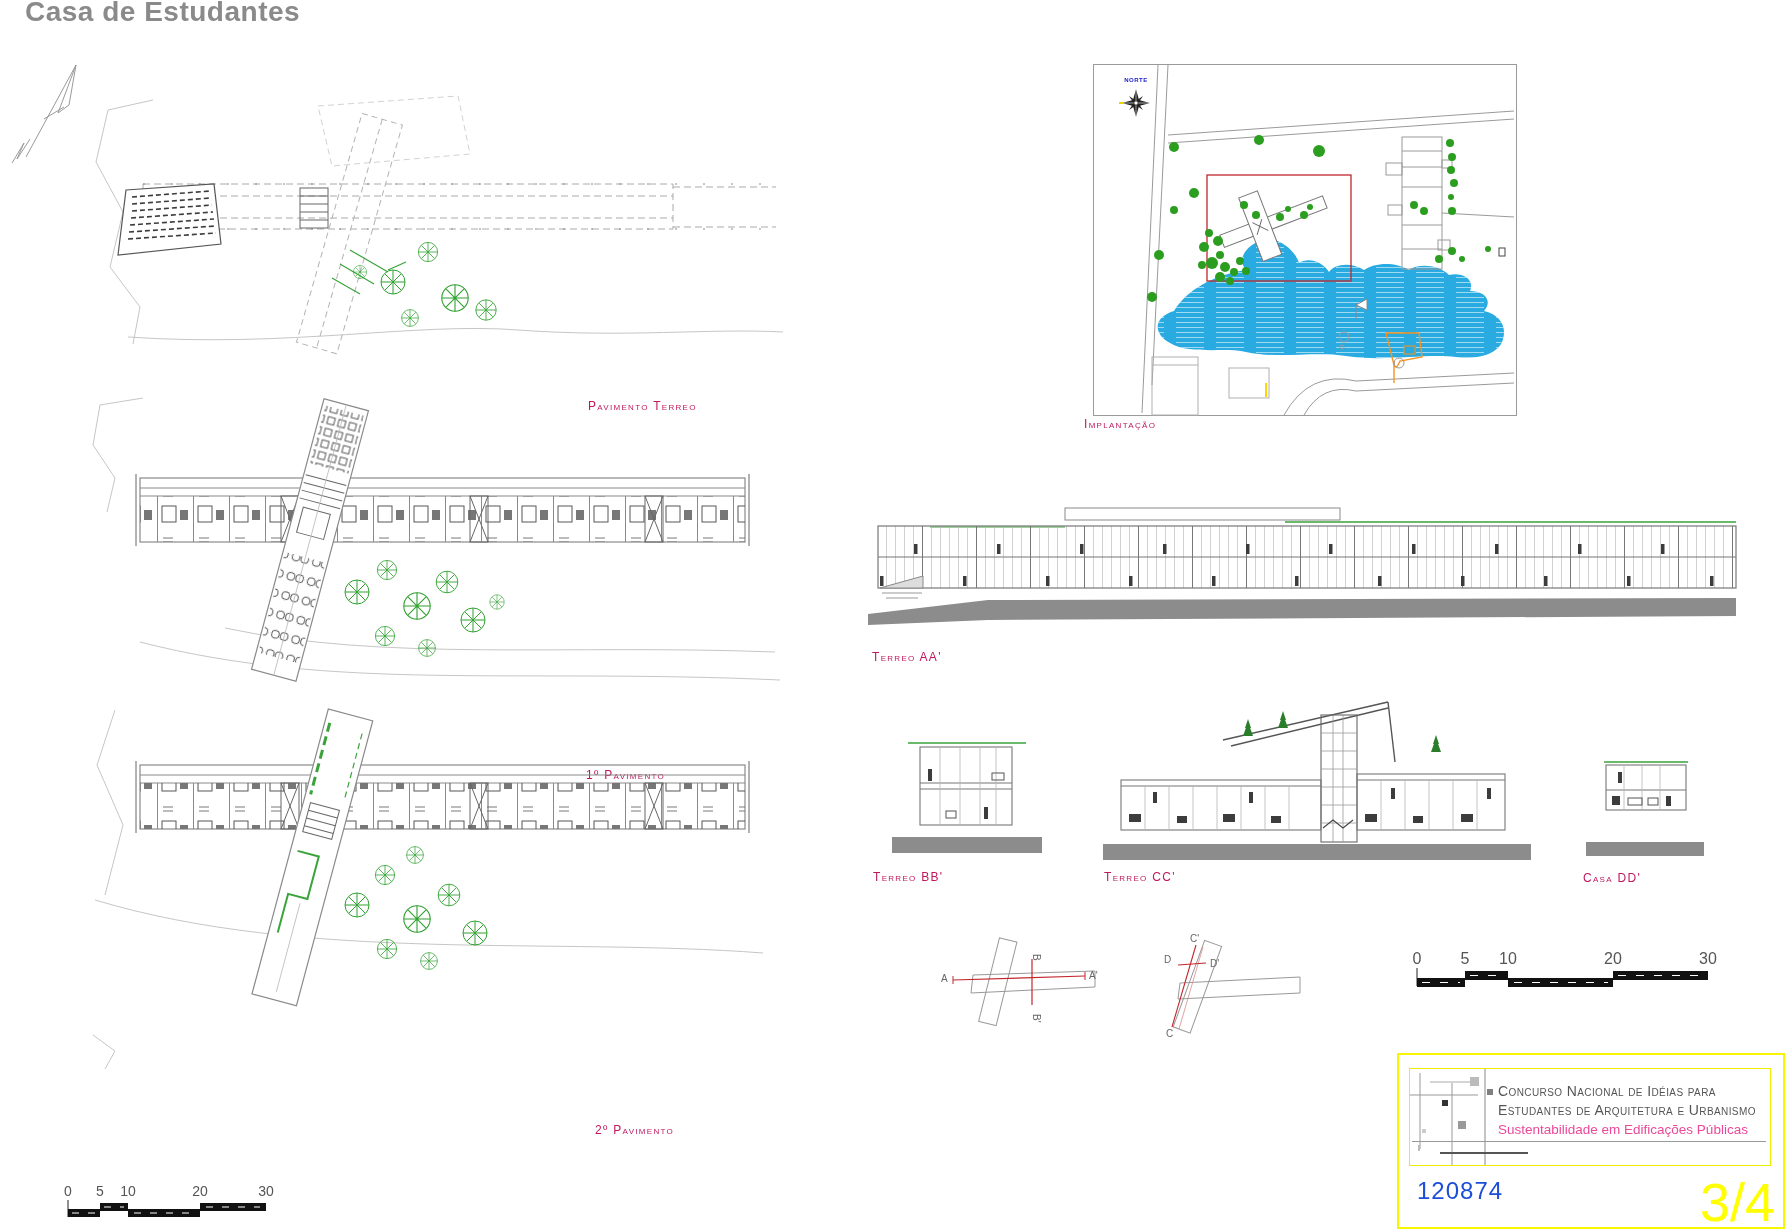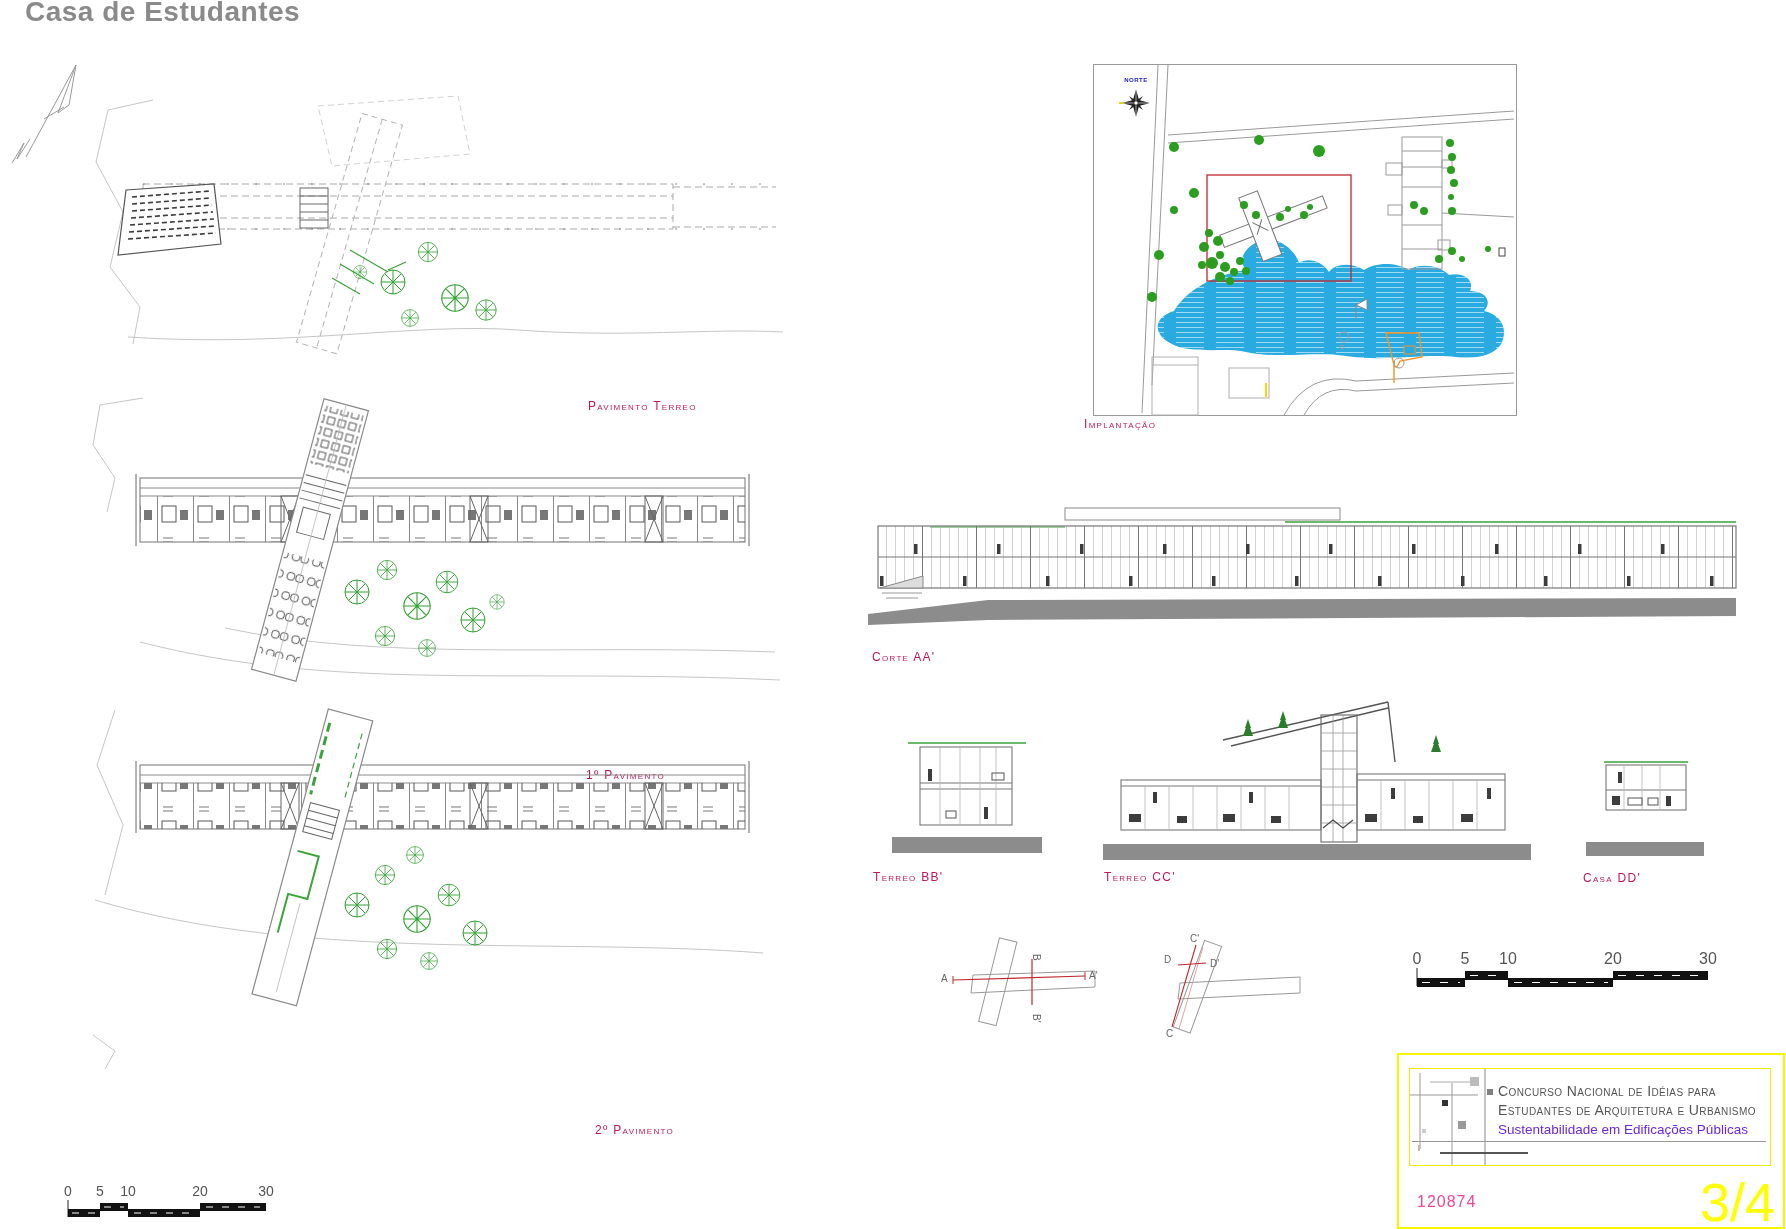--- a/index.html
+++ b/index.html
@@ -14,24 +14,24 @@
   svg text{font-family:"Liberation Sans",sans-serif;}
   .siteplan{position:absolute;left:1093px;top:64px;width:422px;height:350px;
             border:1px solid #9a9a9a;background:#fff;}
   
   .tb-outer{position:absolute;left:1397px;top:1053px;width:384px;height:172px;
             border:2px solid #f6f600;background:#fff;}
   .tb-inner{position:absolute;left:10px;top:13px;width:360px;height:96px;
             border:1px solid #eded00;background:#fff;}
   .tb-text{position:absolute;left:88px;top:13px;width:268px;color:#555;}
   .tb-line{font-size:14px;font-variant:small-caps;letter-spacing:.4px;line-height:19px;color:#555;}
-  .tb-line3{font-size:13.5px;line-height:19px;color:#6d28d9;}
+  .tb-line3{font-size:13.5px;line-height:19px;color:#ec4899;}
   .tb-bullet{position:absolute;left:77px;top:20px;width:6px;height:6px;background:#808080;}
   .tb-rule{position:absolute;left:2px;top:72px;width:354px;height:0;border-top:1px solid #999;}
-  .tb-code{position:absolute;left:18px;bottom:16px;font-size:16px;color:#ec4899;letter-spacing:1px;}
+  .tb-code{position:absolute;left:18px;bottom:22px;font-size:24px;color:#1d4ed8;letter-spacing:1px;}
   .tb-sheet{position:absolute;right:8px;bottom:-6px;font-size:54px;color:#ffff00;font-weight:normal;}
   .scalebar{position:absolute;}
 </style>
 </head>
 <body>
 
 <div class="sheet">
 
   <div class="pagetitle">Casa de Estudantes</div>
 
@@ -362,21 +362,21 @@
     <path d="M417,24 H868" stroke="#3aa33a" stroke-width="1.6"></path>
     <path d="M62,29 H197" stroke="#3aa33a" stroke-width="1.2"></path>
     <rect x="10" y="28" width="858" height="62" fill="url(#mullAA)" stroke="#777" stroke-width="1.2"></rect>
     <rect x="10" y="28" width="858" height="62" fill="url(#colsAA)"></rect>
     <rect x="10" y="28" width="858" height="62" fill="url(#figsAA)"></rect>
     <path d="M10,59 H868" stroke="#777" stroke-width="1.2"></path>
     <path d="M12,90 L55,78 L55,90 Z" fill="#ddd" stroke="#888"></path>
     <path d="M14,95 h40 M18,100 h32" stroke="#999" stroke-width="1" fill="none"></path>
     <polygon points="0,116 120,102 868,100 868,118 120,122 0,127" fill="#8c8c8c"></polygon>
   </svg>
-  <div class="cadlbl" style="left:872px;top:650px">Corte AA'</div>
+  <div class="cadlbl" style="left:872px;top:650px">Terreo AA'</div>
 
   <svg class="abs" style="left:888px;top:733px" width="160" height="132" viewBox="0 0 160 132">
     <path d="M20,10 H138" stroke="#3aa33a" stroke-width="1.6"></path>
     <g fill="none" stroke="#777" stroke-width="1.1">
       <rect x="32" y="14" width="92" height="78"></rect>
       <path d="M32,50 H124 M32,56 H124"></path>
       <path d="M52,14 V92 M72,14 V92 M92,14 V92 M108,14 V92" stroke="#b5b5b5" stroke-width=".8"></path>
     </g>
     <g fill="#3c3c3c">
       <rect x="40" y="36" width="4" height="12"></rect>

